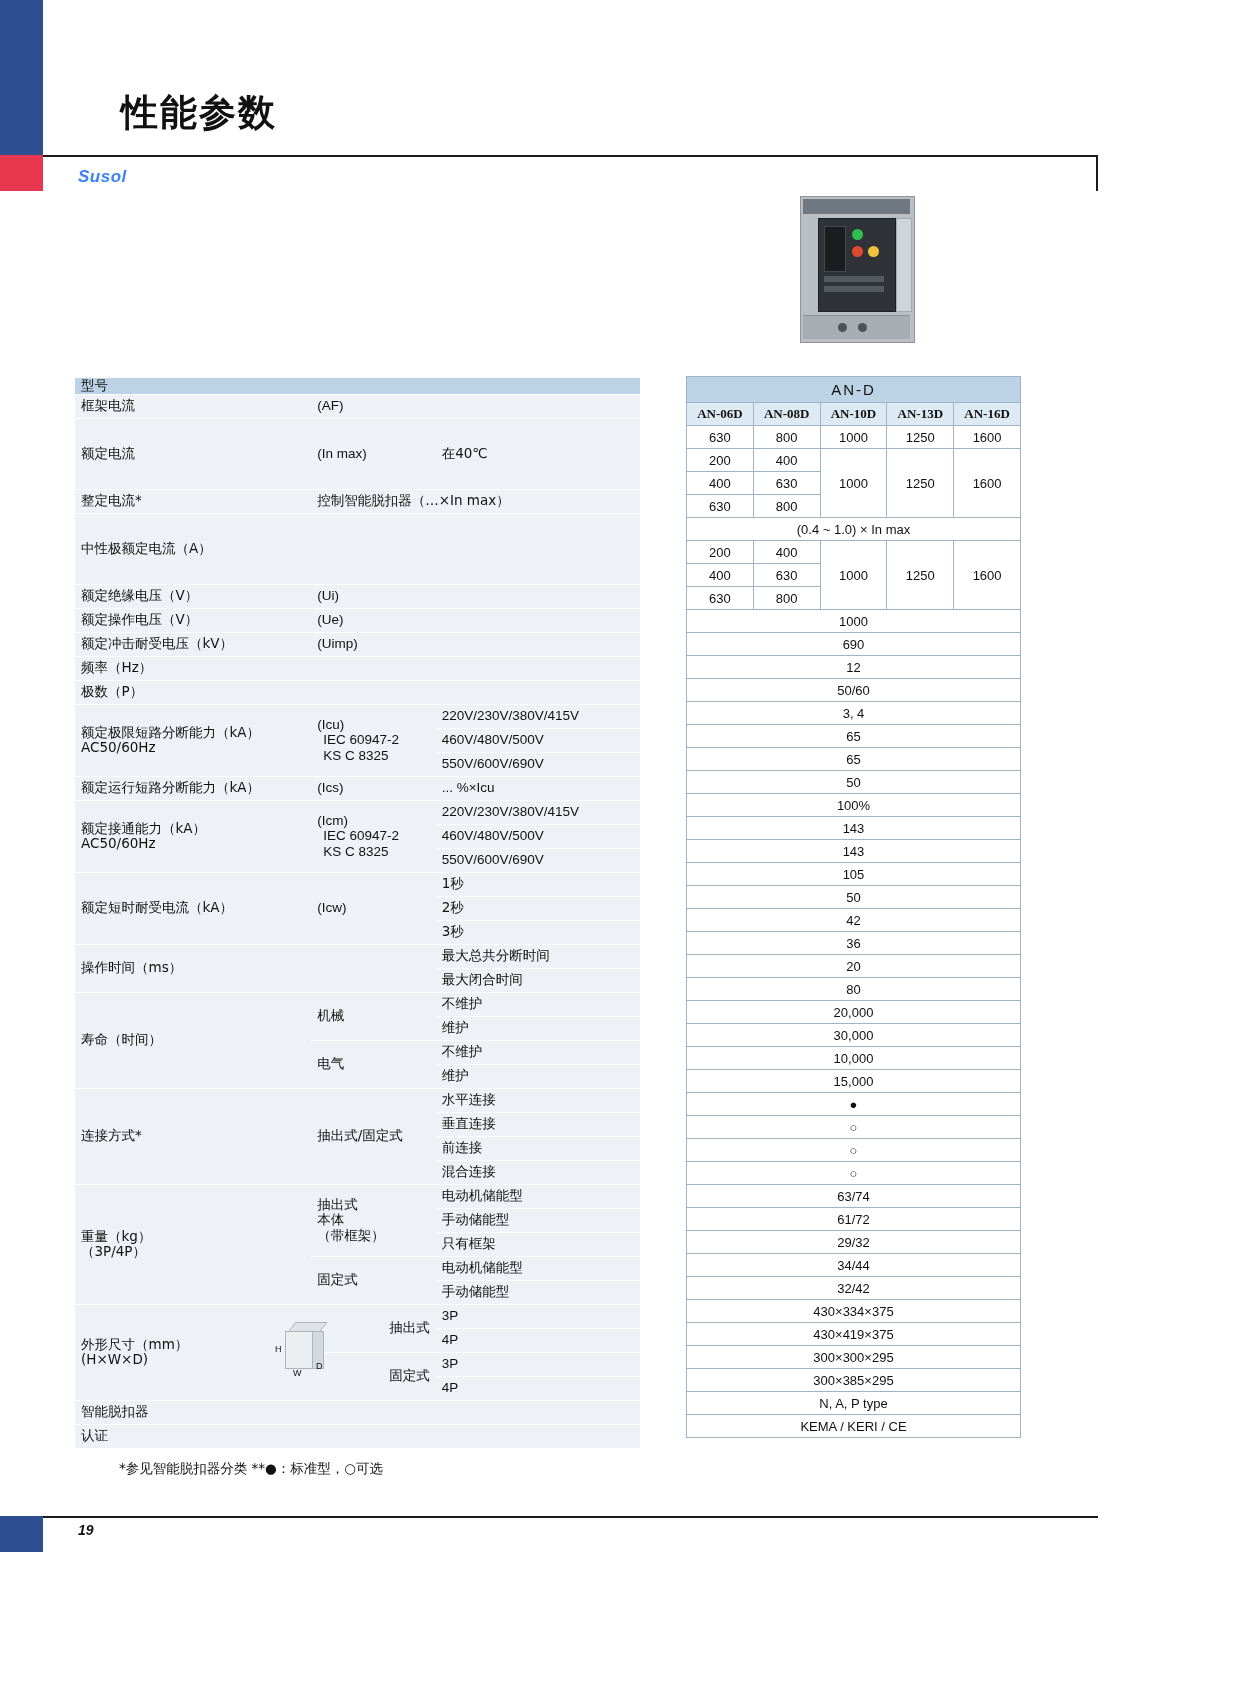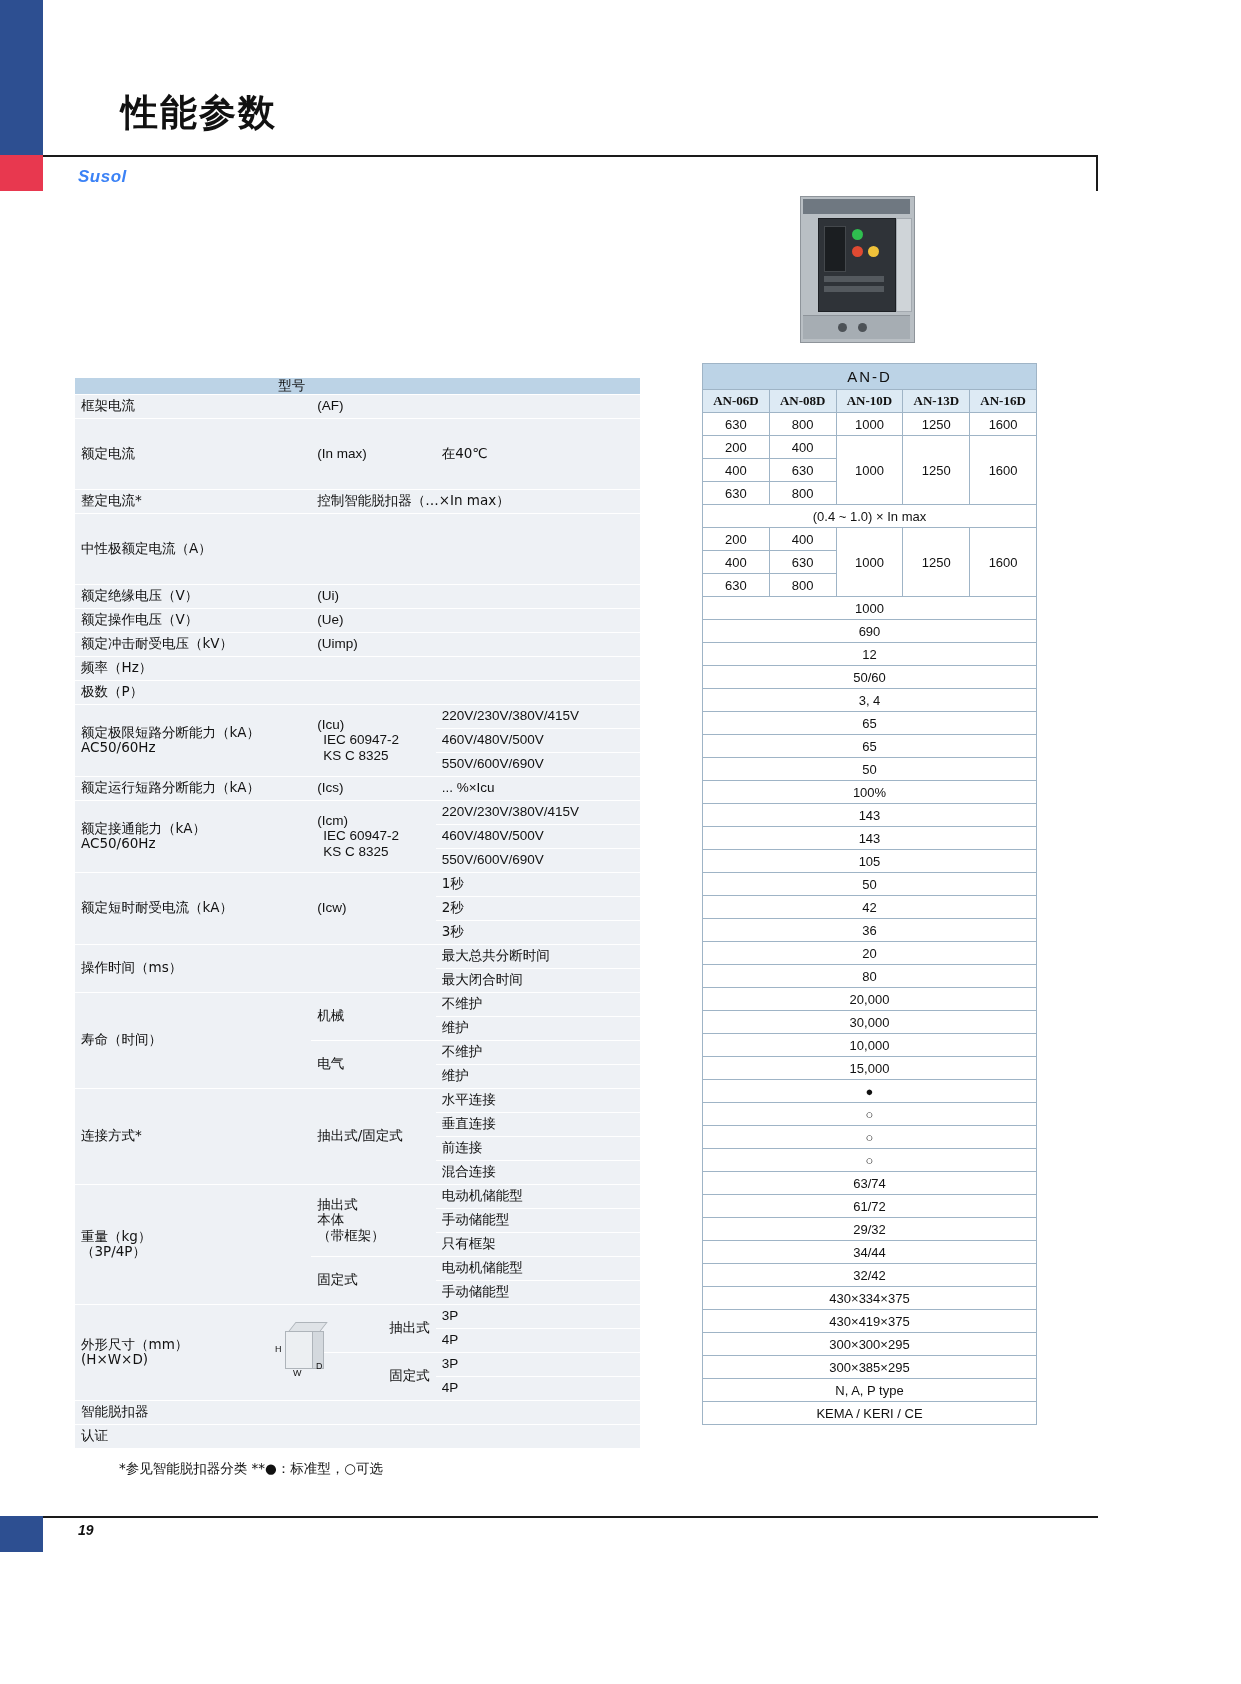--- a/index.html
+++ b/index.html
@@ -56,29 +56,29 @@
     border-collapse:collapse;font-size:13.5px;
   }
   .left-table td{
     border-bottom:1px solid #ffffff;
     padding:0 6px;
     background:#eef1f5;
     height:23px;
     vertical-align:middle;
     line-height:1.15;
   }
-  .left-table tr.head td{background:#bcd3e6;height:14px;text-align:right;}
+  .left-table tr.head td{background:#bcd3e6;height:14px;}
   .left-table td.lbl{width:245px;}
   .left-table td.mid{width:120px;}
   .left-table td.sub{width:200px;}
   .cjk{font-family:"DejaVu Sans","Liberation Sans",sans-serif;}
 
   .right-table{
-    position:absolute;left:686px;top:363px;width:335px;
-    border-collapse:collapse;font-size:13px;text-align:center;margin-left:16px;
+    position:absolute;left:686px;top:376px;width:335px;
+    border-collapse:collapse;font-size:13px;text-align:center;
   }
   .right-table td,.right-table th{
     border:1px solid #9fb4c6;
     padding:0 2px;height:22px;vertical-align:middle;font-weight:normal;
   }
   .right-table .hdr1{background:#bcd3e6;font-size:15px;letter-spacing:2px;height:25px;}
   .right-table .hdr2{background:#ddeaf4;font-size:13px;font-weight:bold;font-family:Liberation Serif, serif;}
   .right-table td{background:#ffffff;}
   .dot-f{font-size:13px;}
 

